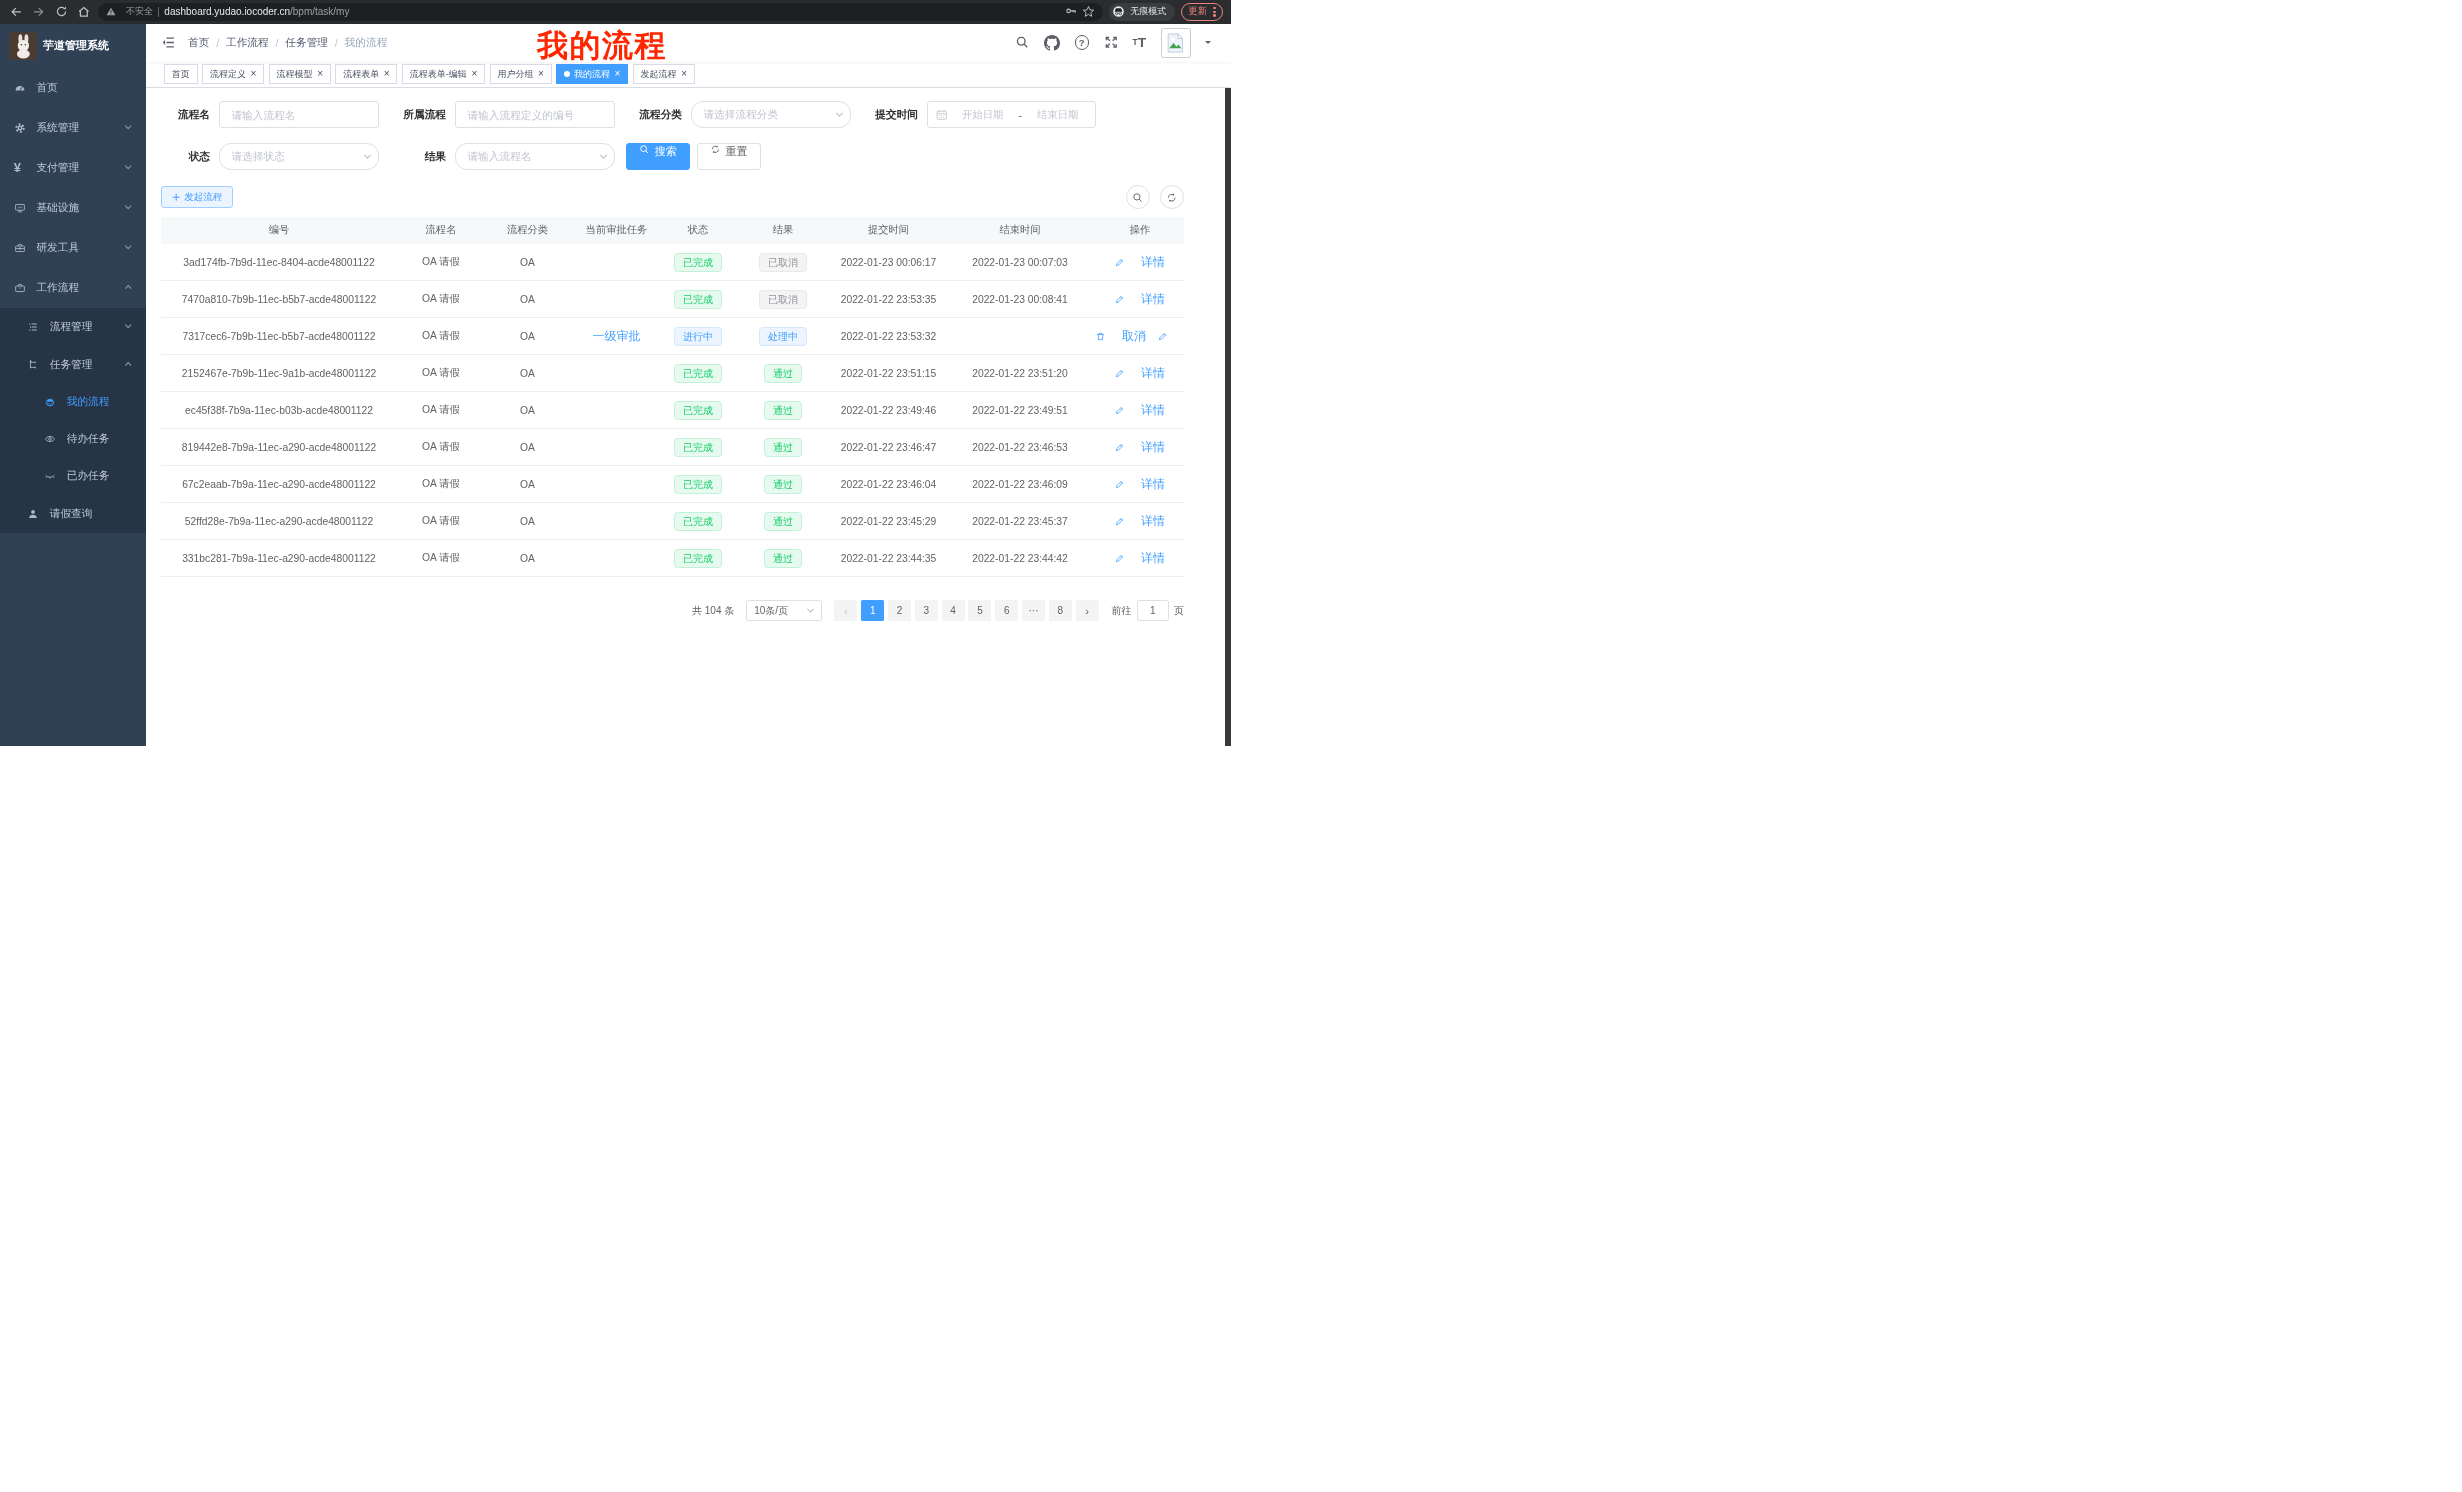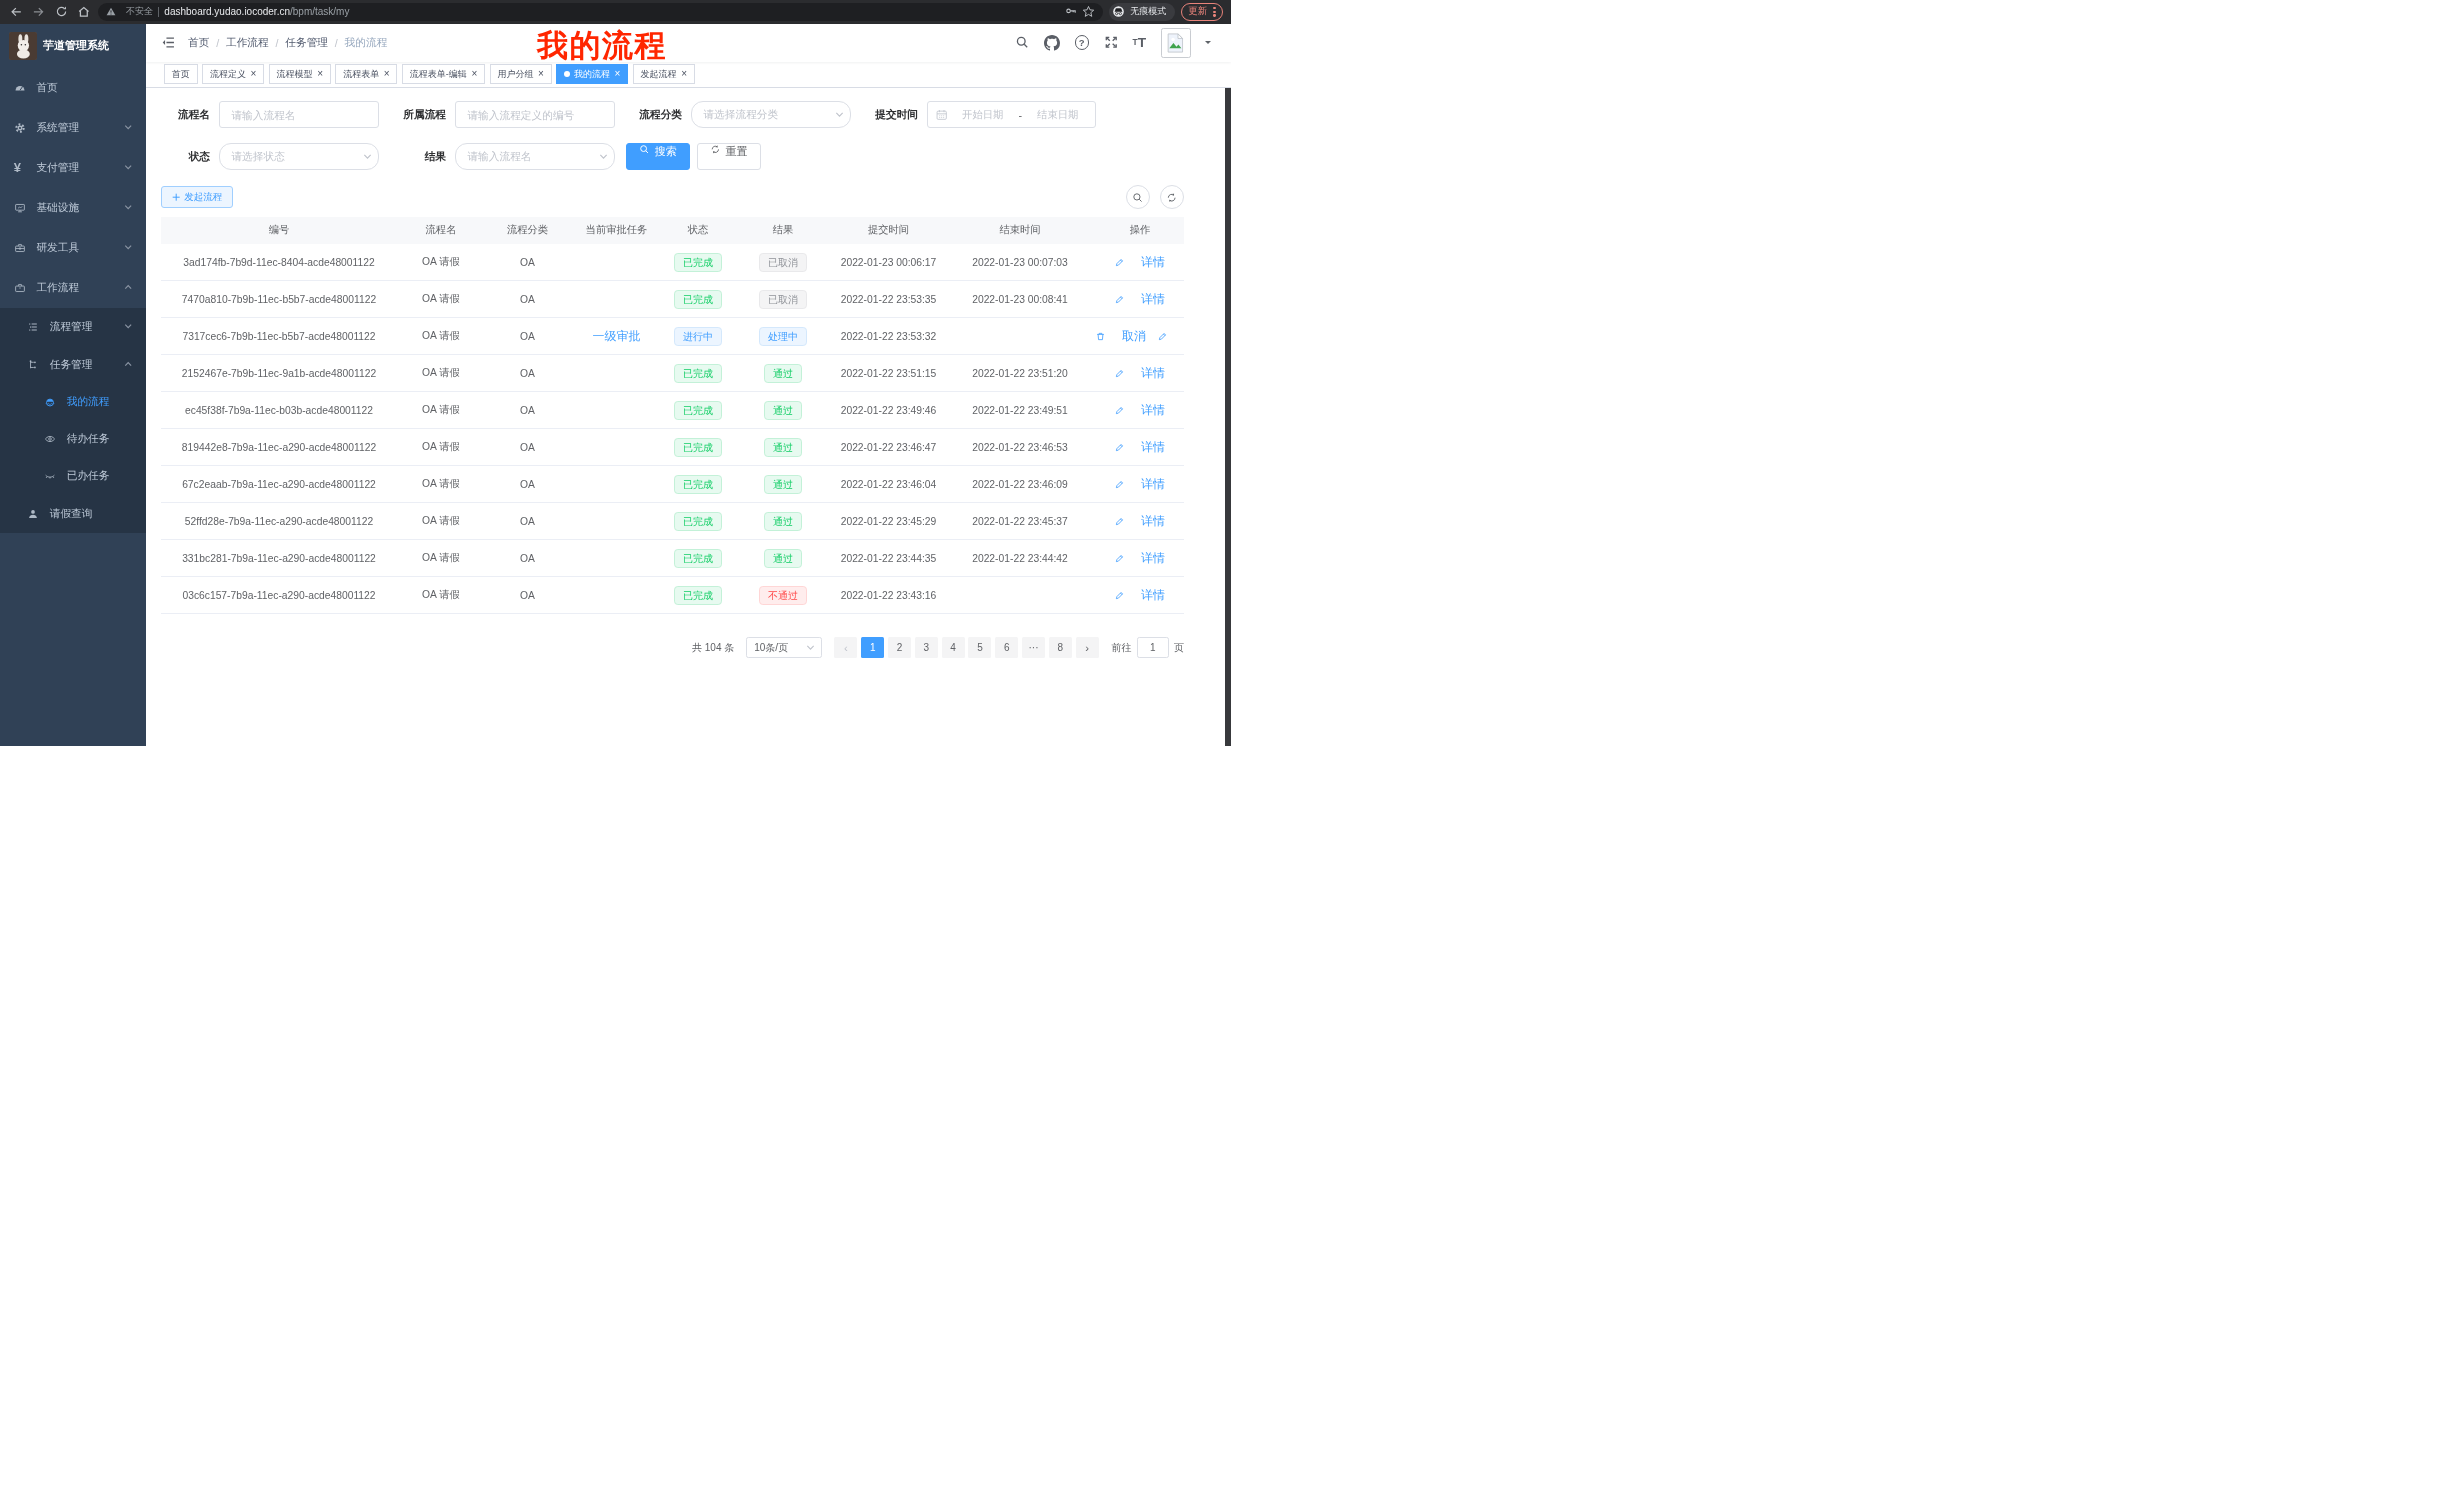--- a/index.html
+++ b/index.html
@@ -711,39 +711,20 @@
                     
                     <span class="tlink">
                       <svg width="9" height="9" viewBox="0 0 12 12">
                         <path d="M1.8 10.2l.7-2.7 5.6-5.6 2 2-5.6 5.6-2.7.7zM7.2 2.8l2 2" fill="none" stroke="#409eff" stroke-width="1.1"></path>
                       </svg>
                       <span>详情</span>
                     </span>
                   </td>
                 </tr>
 
-                <tr>
-                  <td>03c6c157-7b9a-11ec-a290-acde48001122</td>
-                  <td>OA 请假</td>
-                  <td>OA</td>
-                  <td></td>
-                  <td><span class="badge green">已完成</span></td>
-                  <td><span class="badge red">不通过</span></td>
-                  <td>2022-01-22 23:43:16</td>
-                  <td></td>
-                  <td>
-                    
-                    <span class="tlink">
-                      <svg width="9" height="9" viewBox="0 0 12 12">
-                        <path d="M1.8 10.2l.7-2.7 5.6-5.6 2 2-5.6 5.6-2.7.7zM7.2 2.8l2 2" fill="none" stroke="#409eff" stroke-width="1.1"></path>
-                      </svg>
-                      <span>详情</span>
-                    </span>
-                  </td>
-                </tr>
               </tbody>
           </table>
 
           <div class="pager">
             <span class="pg-total">共 104 条</span>
             <span class="pg-size">
               <span>10条/页</span>
               <svg width="9" height="9" viewBox="0 0 10 10">
                   <path d="M1.5 3.2 5 6.8 8.5 3.2" stroke="#c0c4cc" stroke-width="1.2" fill="none"></path>
                 </svg>

